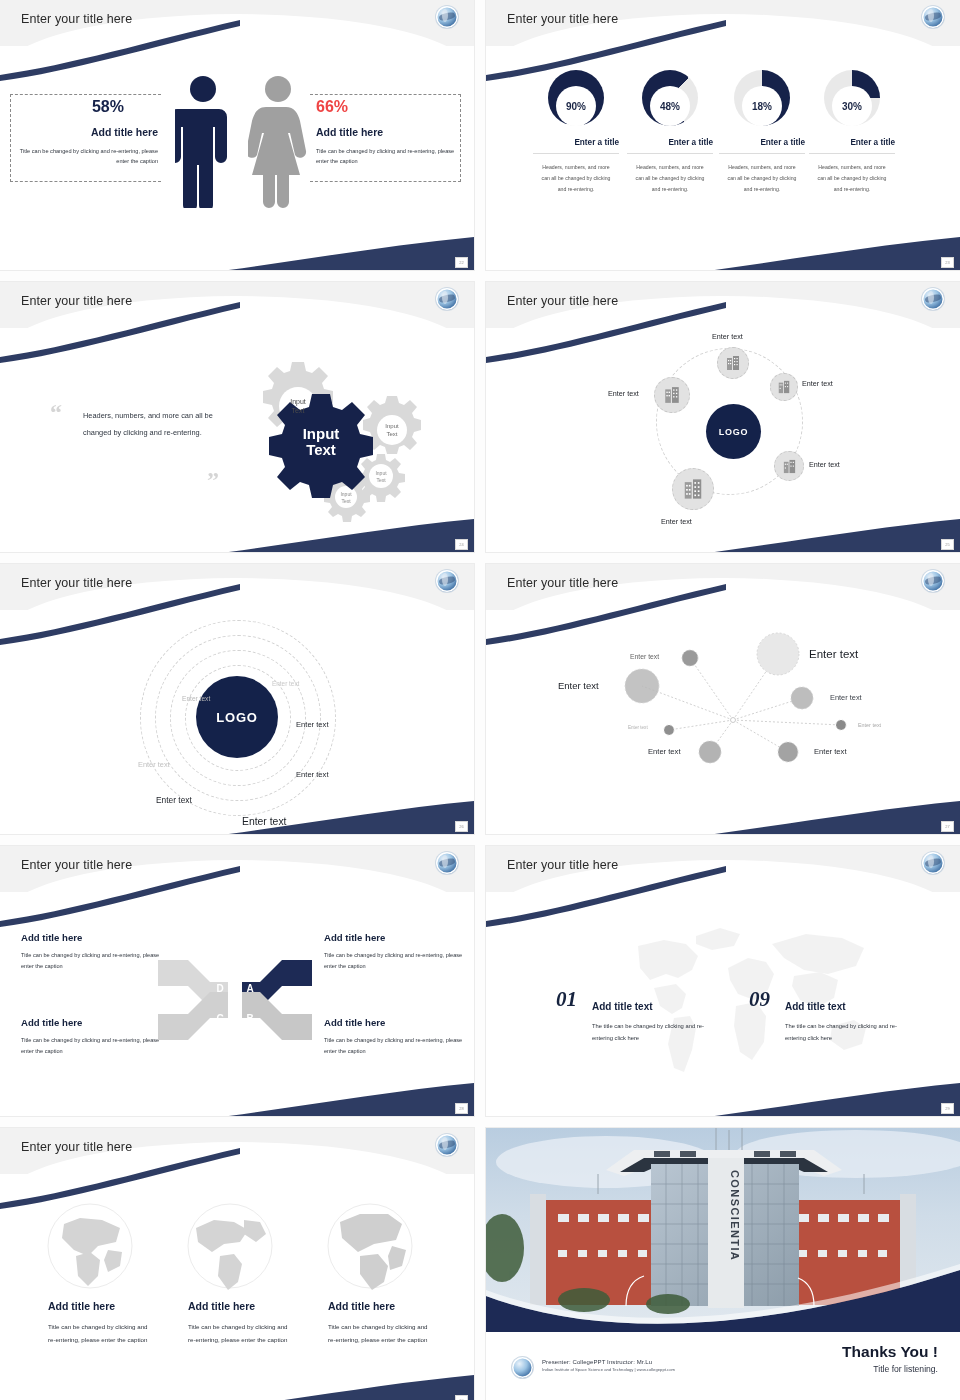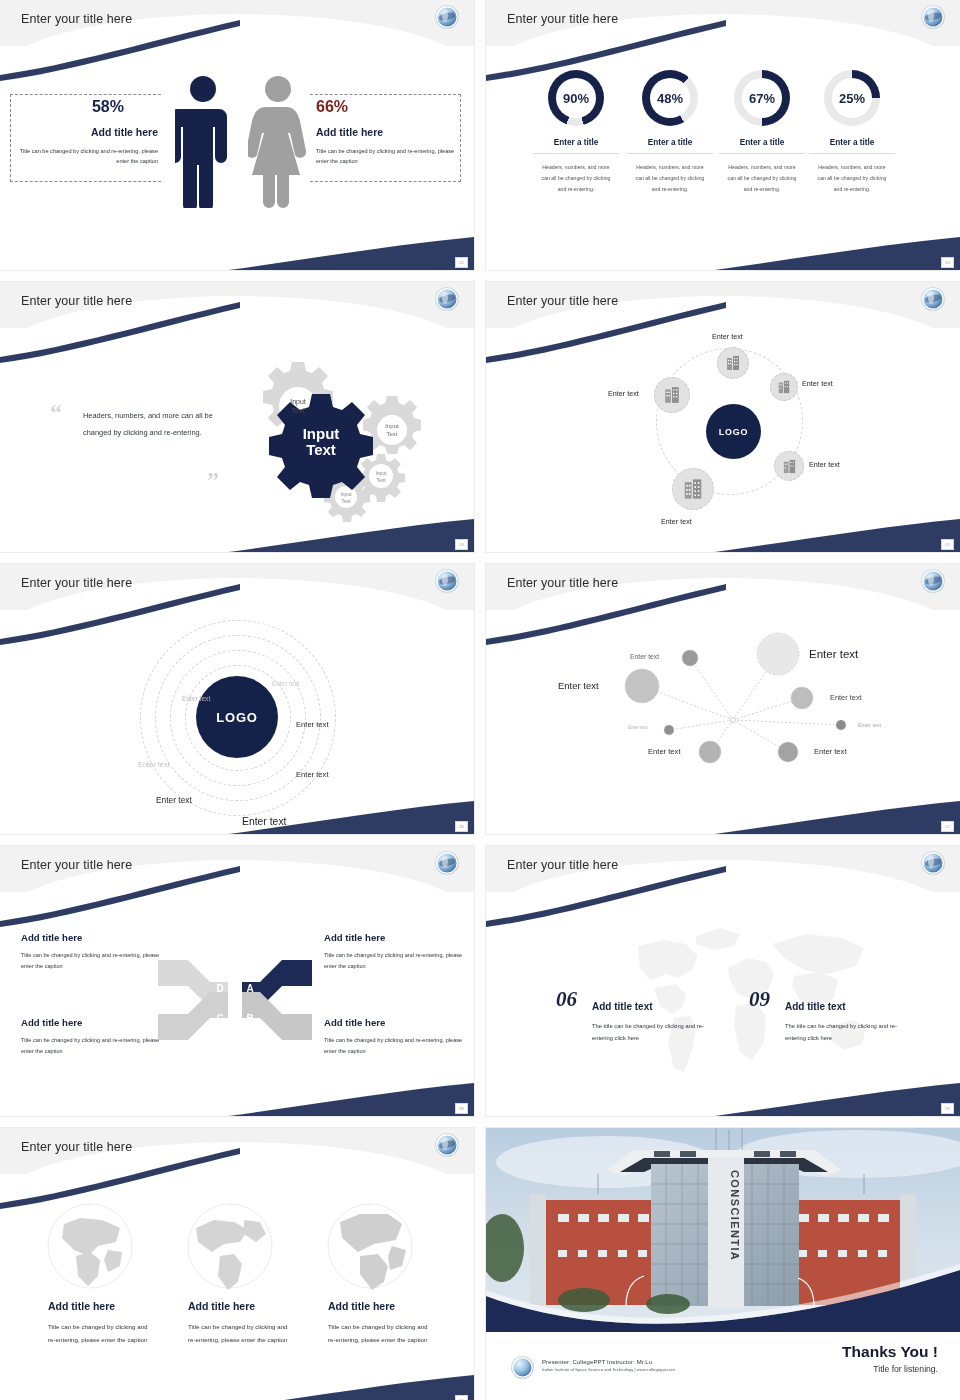--- a/index.html
+++ b/index.html
@@ -29,24 +29,24 @@
   .sn{position:absolute;right:6px;bottom:2px;width:11px;height:9px;border:1px solid #d8d8d8;
       font-size:4px;color:#9a9a9a;text-align:center;line-height:9px;z-index:7;background:#fff;}
   .body{position:absolute;left:0;top:46px;width:100%;bottom:0;z-index:4;}
   .pct{position:absolute;font-size:16px;font-weight:bold;}
   .addt{position:absolute;font-size:10.5px;font-weight:bold;color:#16213f;}
   .cap{position:absolute;font-size:5.6px;color:#30363f;line-height:1.85;width:140px;}
   .dashbox{position:absolute;border:1px dashed #8a8a8a;}
   .person{position:absolute;}
   
   .donut{position:absolute;width:56px;height:56px;border-radius:50%;}
-  .donut .hole{position:absolute;left:8px;top:8px;width:40px;height:40px;border-radius:50%;
+  .donut .hole{position:absolute;left:8px;top:16px;width:40px;height:40px;border-radius:50%;
         background:#fff;display:flex;align-items:center;justify-content:center;
-        font-size:13px;font-weight:bold;color:#1a2545;}
-  .dtitle{position:absolute;font-size:8.2px;font-weight:bold;color:#13203e;text-align:center;width:86px;}
+        font-size:10px;font-weight:bold;color:#1a2545;}
+  .dtitle{position:absolute;font-size:8.2px;font-weight:bold;color:#13203e;text-align:right;width:86px;}
   .drule{position:absolute;height:1px;background:#dcdcdc;width:86px;}
   .dcap{position:absolute;font-size:5.2px;color:#555;line-height:2.1;text-align:center;width:72px;}
   
   .quote{position:absolute;font-size:24px;color:#d5d5d5;font-family:"Liberation Serif",serif;
          font-weight:bold;line-height:1;}
   .gtext{position:absolute;font-size:7.4px;color:#2f3640;line-height:2.25;width:160px;}
   
   .etext{position:absolute;font-size:7.2px;color:#22252b;white-space:nowrap;}
   .hubc{position:absolute;border-radius:50%;background:#14224a;color:#fff;
         display:flex;align-items:center;justify-content:center;font-weight:bold;letter-spacing:.8px;text-align:right;}
@@ -92,21 +92,21 @@
   </svg>
   <svg class="sw-br" viewBox="0 0 270 46">
     <path d="M270,8 C180,16 90,32 0,44 L0,46 L270,46 Z" fill="#2e3c63"></path>
   </svg>
   <div class="body">
     <div class="dashbox" style="left:10px;top:48px;width:150px;height:86px;border-right:none;"></div>
     <div class="dashbox" style="left:310px;top:48px;width:150px;height:86px;border-left:none;"></div>
     <div class="pct" style="left:124px;top:52px;color:#16224a;transform:translateX(-100%);">58%</div>
     <div class="addt" style="left:158px;top:80px;transform:translateX(-100%);">Add title here</div>
     <div class="cap" style="left:158px;top:100px;text-align:right;transform:translateX(-100%);">Title can be changed by clicking and re-entering, please enter the caption</div>
-    <div class="pct" style="left:316px;top:52px;color:#7f1d1d;">66%</div>
+    <div class="pct" style="left:316px;top:52px;color:#ef4444;">66%</div>
     <div class="addt" style="left:316px;top:80px;">Add title here</div>
     <div class="cap" style="left:316px;top:100px;">Title can be changed by clicking and re-entering, please enter the caption</div>
     <svg class="person" style="left:175px;top:27px;width:56px;height:135px;" viewBox="0 0 56 135">
       <circle cx="28" cy="16" r="13" fill="#16224a"></circle>
       <path d="M12,36 h32 a8,8 0 0 1 8,8 v40 a6,6 0 0 1 -12,0 v-30 h-2 v78 a7,7 0 0 1 -14,0 v-40 h-2 v40 a7,7 0 0 1 -14,0 v-78 h-2 v30 a6,6 0 0 1 -12,0 v-40 a8,8 0 0 1 8,-8 z" fill="#16224a"></path>
     </svg>
     <svg class="person" style="left:248px;top:27px;width:60px;height:135px;" viewBox="0 0 60 135">
       <circle cx="30" cy="16" r="13" fill="#a0a0a0"></circle>
       <path d="M22,34 h16 c8,0 12,6 14,14 l6,30 a6,6 0 0 1 -11,4 l-5,-22 -2,0 12,42 h-11 v27 a6,6 0 0 1 -12,0 v-27 h-2 v27 a6,6 0 0 1 -12,0 v-27 h-11 l12,-42 -2,0 -5,22 a6,6 0 0 1 -11,-4 l6,-30 c2,-8 6,-14 14,-14 z" fill="#a0a0a0"></path>
     </svg>
@@ -135,28 +135,28 @@
     <div class="dcap" style="left:54px;top:116px;">Headers, numbers, and more can all be changed by clicking and re-entering.</div>
 
     <div class="donut" style="left:156px;top:24px;background:conic-gradient(from 150deg,#16224a 0 252deg,#e9e9e9 252deg 360deg);">
       <div class="hole">48%</div>
     </div>
     <div class="dtitle" style="left:141px;top:92px;">Enter a title</div>
     <div class="drule" style="left:141px;top:107px;"></div>
     <div class="dcap" style="left:148px;top:116px;">Headers, numbers, and more can all be changed by clicking and re-entering.</div>
 
     <div class="donut" style="left:248px;top:24px;background:conic-gradient(from 0deg,#16224a 0 180deg,#e9e9e9 180deg 360deg);">
-      <div class="hole">67%</div>
+      <div class="hole">18%</div>
     </div>
     <div class="dtitle" style="left:233px;top:92px;">Enter a title</div>
     <div class="drule" style="left:233px;top:107px;"></div>
     <div class="dcap" style="left:240px;top:116px;">Headers, numbers, and more can all be changed by clicking and re-entering.</div>
 
     <div class="donut" style="left:338px;top:24px;background:conic-gradient(from 0deg,#16224a 0 90deg,#e9e9e9 90deg 360deg);">
-      <div class="hole">25%</div>
+      <div class="hole">30%</div>
     </div>
     <div class="dtitle" style="left:323px;top:92px;">Enter a title</div>
     <div class="drule" style="left:323px;top:107px;"></div>
     <div class="dcap" style="left:330px;top:116px;">Headers, numbers, and more can all be changed by clicking and re-entering.</div>
   </div>
   <div class="sn">23</div>
 </div>
 
 <div class="slide">
   <div class="hdr"></div>
@@ -438,21 +438,21 @@
         <path d="M58,74 l22,-4 10,10 -4,14 -10,6 -12,-8 z"></path>
         <path d="M78,104 l16,-2 6,12 -4,22 -8,22 -10,-4 -6,-24 4,-18 z"></path>
         <path d="M132,54 l20,-10 18,4 8,12 -6,16 -14,10 -16,-6 -8,-14 z"></path>
         <path d="M140,92 l20,-4 10,14 -2,26 -12,18 -12,-8 -6,-26 z"></path>
         <path d="M176,30 l34,-10 36,4 22,10 -8,18 -28,8 -24,-4 -20,-12 z"></path>
         <path d="M198,62 l26,-4 18,8 -4,18 -18,10 -16,-8 -8,-14 z"></path>
         <path d="M236,112 l22,-6 12,8 -4,16 -18,6 -14,-10 z"></path>
         <path d="M100,22 l24,-8 20,6 -6,12 -22,4 -16,-6 z"></path>
       </g>
     </svg>
-    <div class="num" style="left:70px;top:95px;">06</div>
+    <div class="num" style="left:70px;top:95px;">01</div>
     <div class="ntitle" style="left:106px;top:109px;">Add title text</div>
     <div class="ncap" style="left:106px;top:129px;">The title can be changed by clicking and re-entering click here</div>
     <div class="num" style="left:263px;top:95px;">09</div>
     <div class="ntitle" style="left:299px;top:109px;">Add title text</div>
     <div class="ncap" style="left:299px;top:129px;">The title can be changed by clicking and re-entering click here</div>
   </div>
   <div class="sn">29</div>
 </div>
 
 <div class="slide tall">

